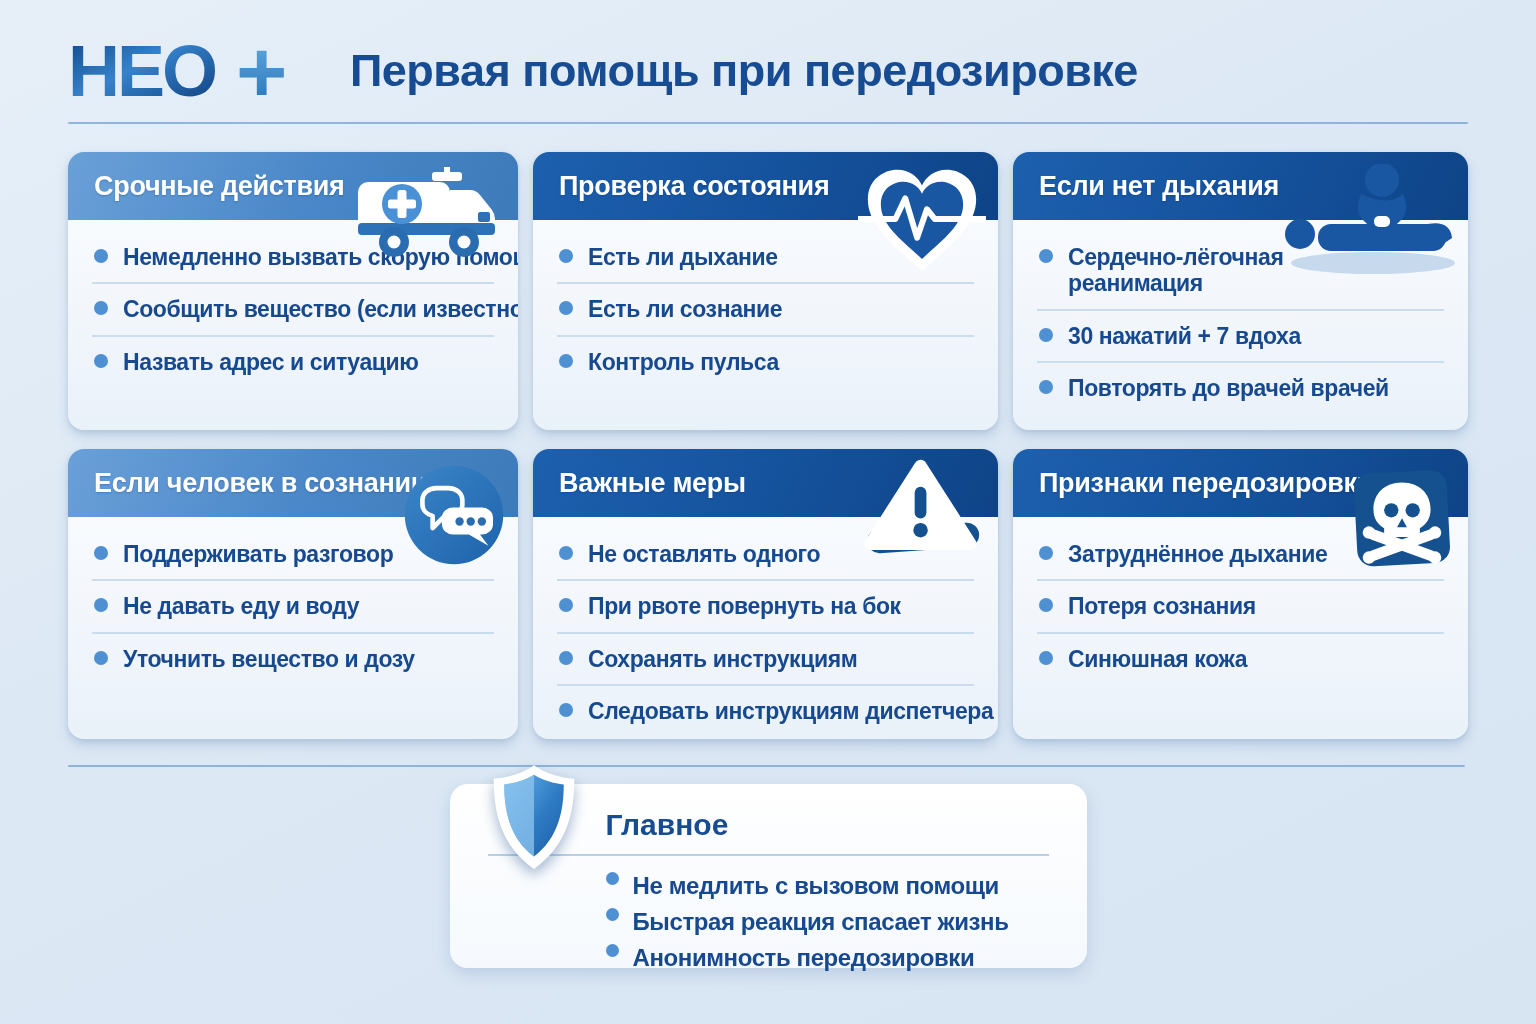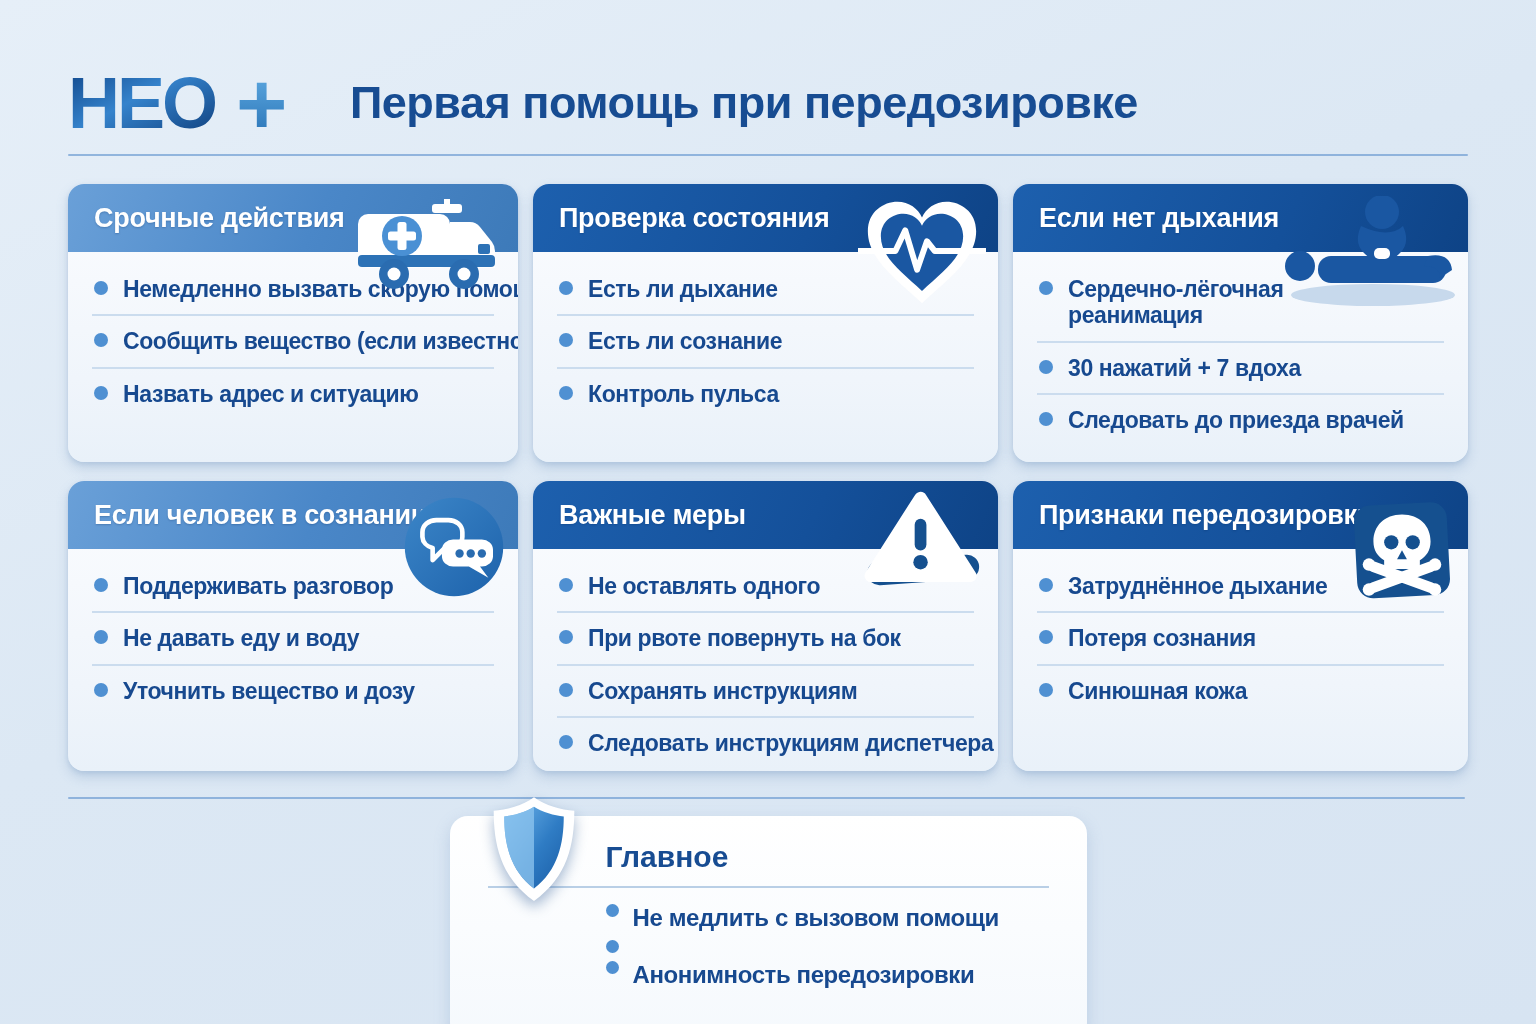--- a/index.html
+++ b/index.html
@@ -5,21 +5,21 @@
   * { margin:0; padding:0; box-sizing:border-box; }
   html,body { width:1536px; height:1024px; }
   body {
     font-family:"Liberation Sans","DejaVu Sans",sans-serif;
     background:linear-gradient(155deg,#e6eff8 0%,#dce8f4 45%,#d7e4f2 100%);
     overflow:hidden;
   }
   .page { width:1536px; height:1024px; padding:30px 68px 0; }
 
   
-  .topbar { display:flex; align-items:center; height:82px;margin-top:32px; }
+  .topbar { display:flex; align-items:center; height:82px; }
   .logo-svg { display:block; }
   .page-title {
     font-size:45px; font-weight:bold; color:#174c92;
     margin-left:30px; letter-spacing:-0.5px; white-space:nowrap;
   }
   .divider {
     height:2px; background:#76a2d4; opacity:.75; border-radius:2px;
   }
   .divider.top { margin:10px 0 28px; }
   .divider.bottom { margin:26px 0 0; width:1397px; }
@@ -57,21 +57,21 @@
   .card-list li:last-child { border-bottom:none; }
   .card-list li span.txt { white-space:nowrap; }
   .card-list li span.txt.wrap { white-space:normal; padding-right:150px; }
   .dot {
     width:14px; height:14px; border-radius:50%;
     background:#4f90d2; margin:5px 15px 0 2px; flex:0 0 14px;
   }
 
   
   .summary {
-    position:relative; width:637px; height:224px; margin:17px auto 0;
+    position:relative; width:637px; height:184px; margin:17px auto 0;
     background:linear-gradient(180deg,#ffffff 0%,#f5f9fd 100%);
     border-radius:18px;
     box-shadow:0 6px 16px rgba(110,145,190,.28);
     padding:20px 38px 0 38px;
   }
   .shield-wrap { position:absolute; top:-24px; left:36px; width:96px; height:118px; }
   .summary-head {
     border-bottom:2px solid #b9cfe6; padding:4px 0 12px 118px;
   }
   .summary-title { font-size:30px; font-weight:bold; color:#174c92; }
@@ -196,21 +196,21 @@
         <li>
             <span class="dot"></span>
             <span class="txt wrap">Сердечно-лёгочная реанимация</span>
           </li>
         <li>
             <span class="dot"></span>
             <span class="txt">30 нажатий + 7 вдоха</span>
           </li>
         <li>
             <span class="dot"></span>
-            <span class="txt">Следовать до приезда врачей</span>
+            <span class="txt">Повторять до врачей врачей</span>
           </li>
       </ul>
     </section>
 
     <section class="card">
       <div class="card-header light">
         <span class="card-title">Если человек в сознании</span>
       </div>
       <div class="card-icon" style="top:14px; right:12px;">
         <svg width="104" height="104" viewBox="0 0 112 112">
@@ -335,20 +335,21 @@
     <div class="summary-head">
       <span class="summary-title">Главное</span>
     </div>
     <ul class="summary-list">
       <li>
           <span class="dot"></span>
           <span class="txt">Не медлить с вызовом помощи</span>
         </li>
       <li>
           <span class="dot"></span>
+          <span class="txt">Быстрая реакция спасает жизнь</span>
         </li>
       <li>
           <span class="dot"></span>
           <span class="txt">Анонимность передозировки</span>
         </li>
     </ul>
   </section>
 
 </div>
 

